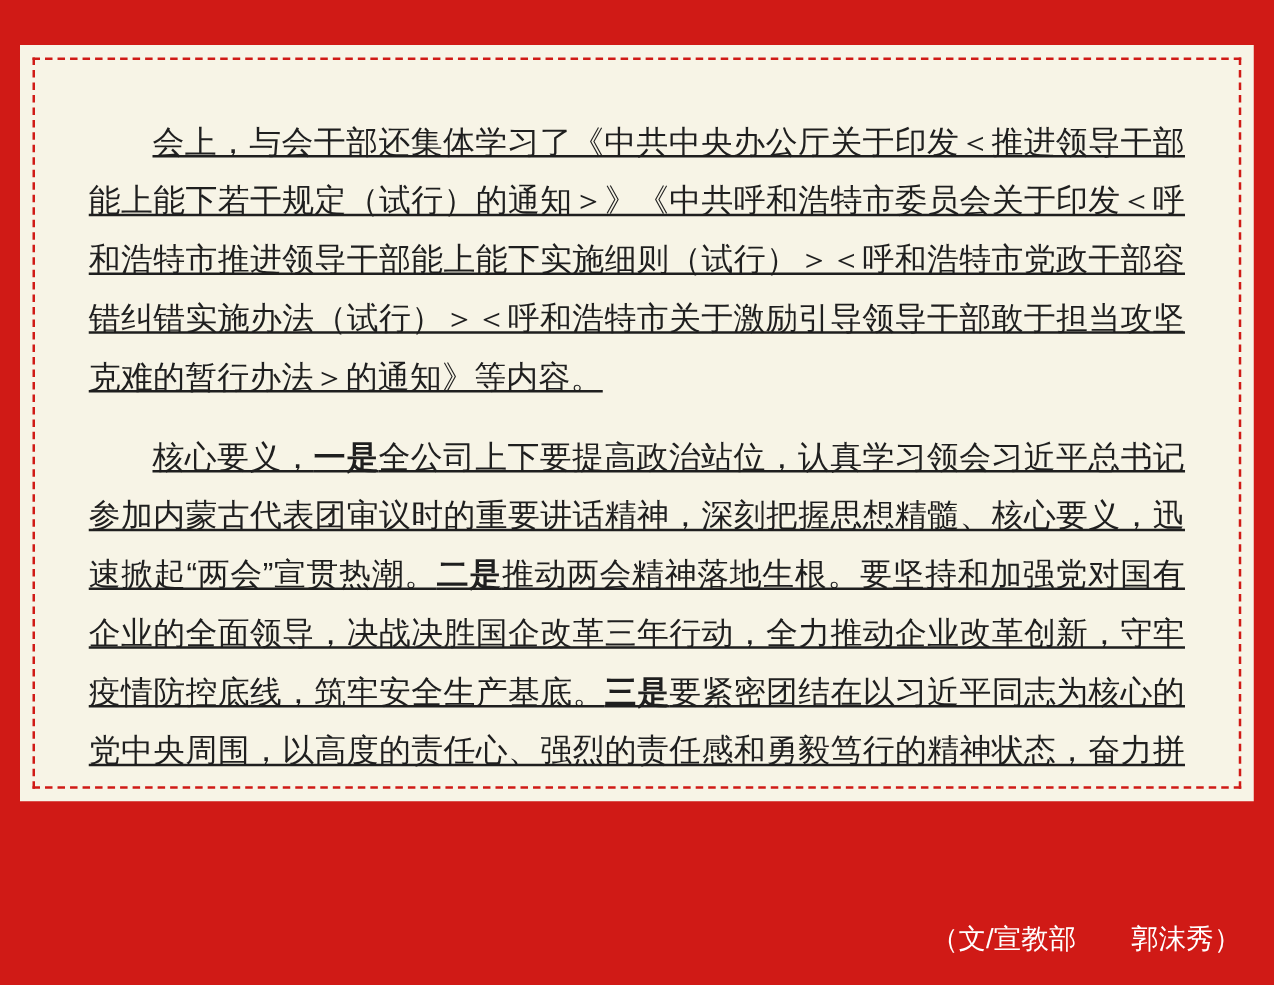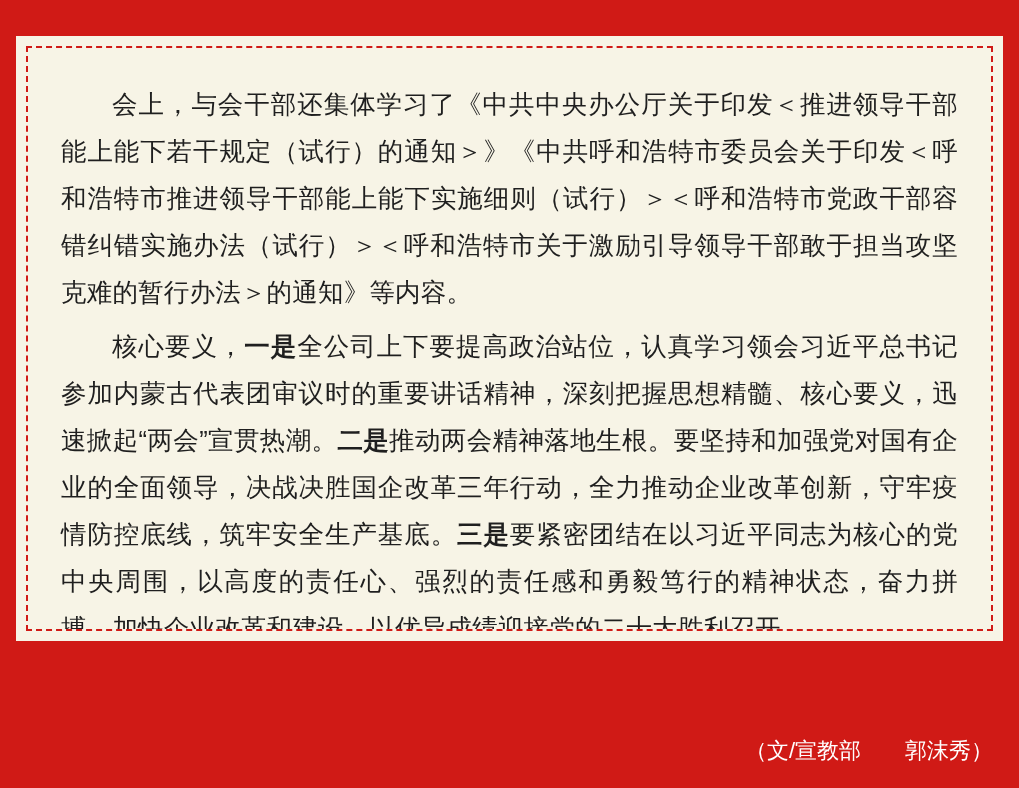--- a/index.html
+++ b/index.html
@@ -42,22 +42,23 @@
   }
   .body-text {
     color: #1f1f1f;
     font-size: 25.5px;
     line-height: 47px;
     text-align: justify;
     text-justify: inter-ideograph;
     letter-spacing: 0.2px;
   }
   .para {
-    margin: 7px;
+    margin: 17px;
     text-indent: 2em;
+    text-decoration: underline;
   }
   .para + .para {
     margin-top: 2px;
   }
   .bold {
     font-weight: bold;
   }
   .credits {
     position: absolute;
     right: 26px;

